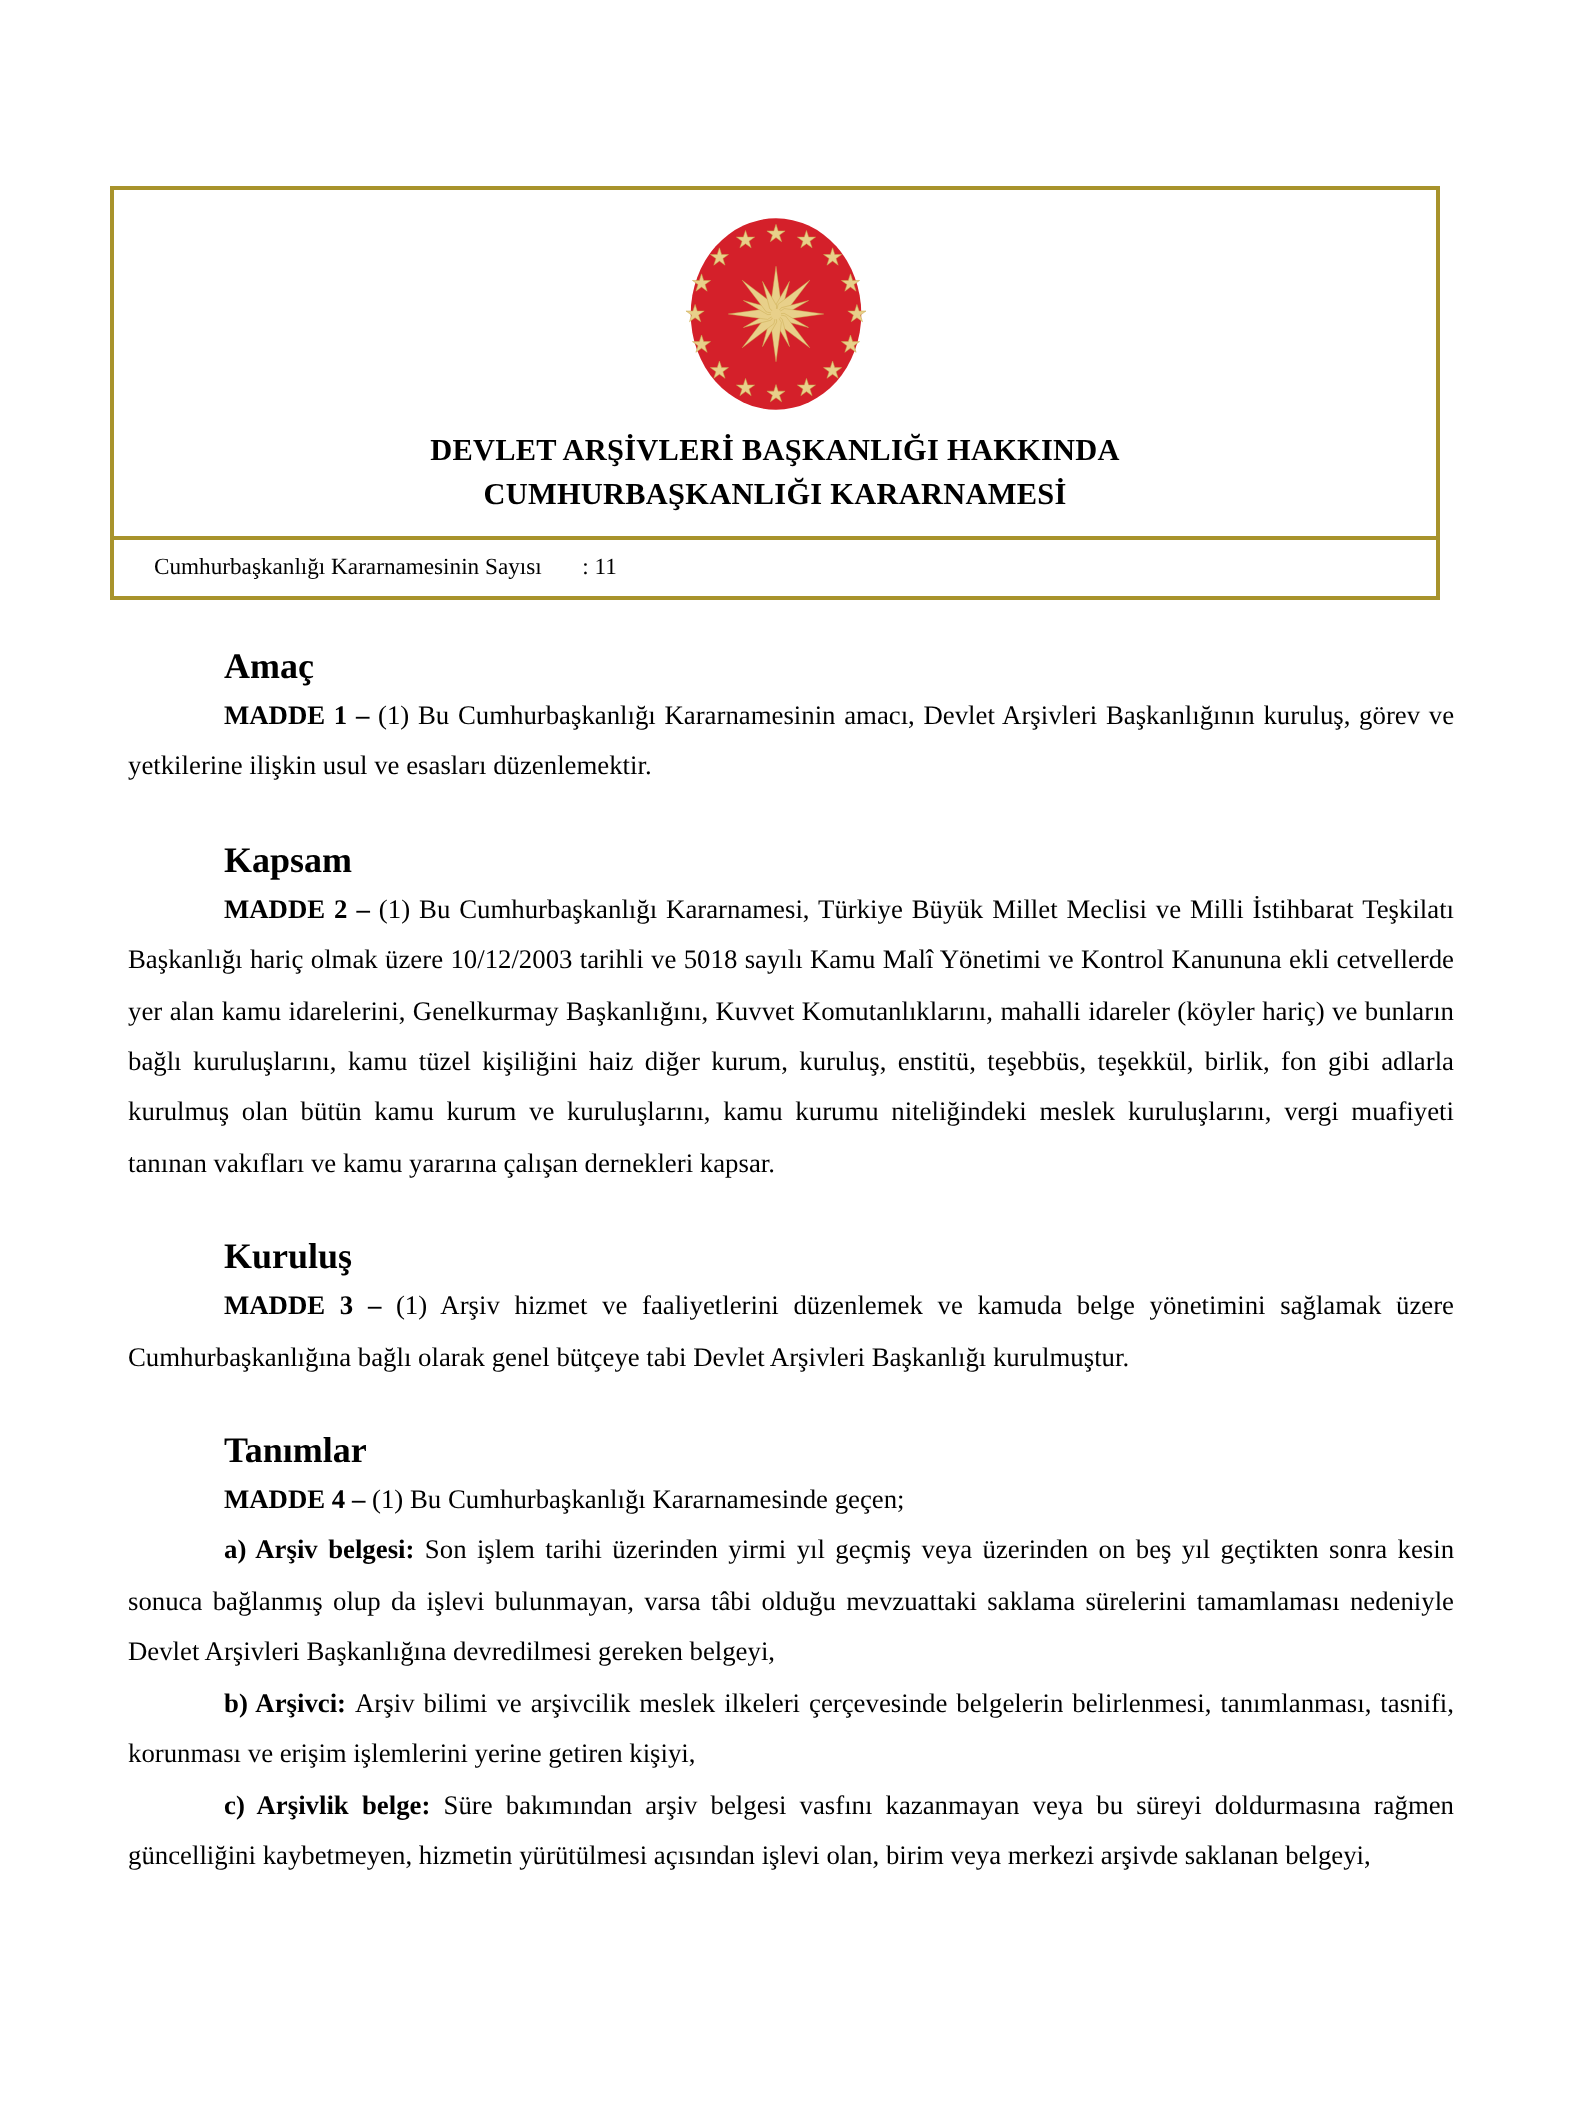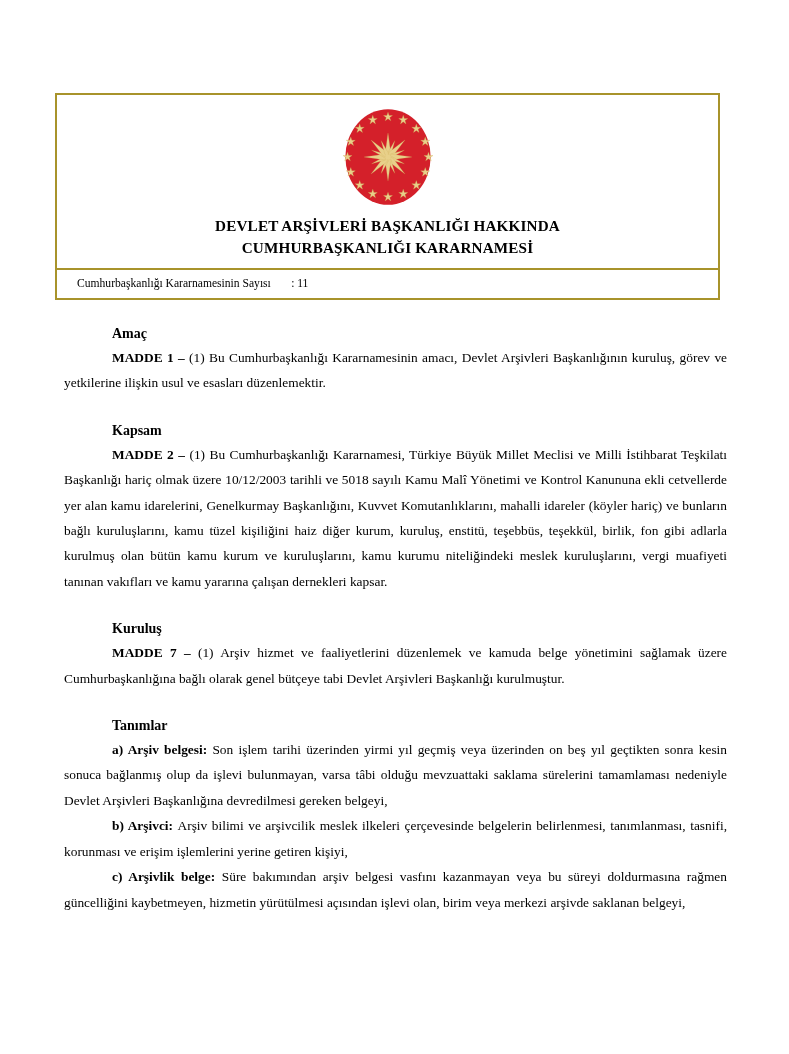--- a/index.html
+++ b/index.html
@@ -80,21 +80,21 @@
   
   .body-area {
     position: absolute;
     left: 64px;
     top: 322px;
     width: 663px;
   }
 
   .heading {
     font-weight: bold;
-    font-size: 14px;
+    font-size: 18px;
     line-height: 23px;
     margin: 0;
     padding-left: 48px;
   }
 
   p.para {
     margin: 0;
     font-size: 13.4px;
     line-height: 25.4px;
     text-align: justify;
@@ -216,25 +216,26 @@
     <p class="para"><span class="b">MADDE 1</span><span class="b"> – </span><span>(1) </span><span>Bu Cumhurbaşkanlığı Kararnamesinin amacı, Devlet Arşivleri Başkanlığının kuruluş, görev ve yetkilerine ilişkin usul ve esasları düzenlemektir.</span></p>
 
     <p class="spacer-md"></p>
 
     <div class="heading">Kapsam</div>
     <p class="para"><span class="b">MADDE 2</span><span class="b"> – </span><span>(1) </span><span>Bu Cumhurbaşkanlığı Kararnamesi, Türkiye Büyük Millet Meclisi ve Milli İstihbarat Teşkilatı Başkanlığı hariç olmak üzere 10/12/2003 tarihli ve 5018 sayılı Kamu Malî Yönetimi ve Kontrol Kanununa ekli cetvellerde yer alan kamu idarelerini, Genelkurmay Başkanlığını, Kuvvet Komutanlıklarını, mahalli idareler (köyler hariç) ve bunların bağlı kuruluşlarını, kamu tüzel kişiliğini haiz diğer kurum, kuruluş, enstitü, teşebbüs, teşekkül, birlik, fon gibi adlarla kurulmuş olan bütün kamu kurum ve kuruluşlarını, kamu kurumu niteliğindeki meslek kuruluşlarını, vergi muafiyeti tanınan vakıfları ve kamu yararına çalışan dernekleri kapsar.</span></p>
 
     <p class="spacer-md"></p>
 
     <div class="heading">Kuruluş</div>
-    <p class="para"><span class="b">MADDE 7</span><span class="b"> – </span><span>(1) </span><span>Arşiv hizmet ve faaliyetlerini düzenlemek ve kamuda belge yönetimini sağlamak üzere Cumhurbaşkanlığına bağlı olarak genel bütçeye tabi Devlet Arşivleri Başkanlığı kurulmuştur.</span></p>
+    <p class="para"><span class="b">MADDE 3</span><span class="b"> – </span><span>(1) </span><span>Arşiv hizmet ve faaliyetlerini düzenlemek ve kamuda belge yönetimini sağlamak üzere Cumhurbaşkanlığına bağlı olarak genel bütçeye tabi Devlet Arşivleri Başkanlığı kurulmuştur.</span></p>
 
     <p class="spacer-md"></p>
 
     <div class="heading">Tanımlar</div>
+    <p class="para nojust"><span class="b">MADDE 4</span><span class="b"> – </span><span>(1) </span><span>Bu Cumhurbaşkanlığı Kararnamesinde geçen;</span></p>
 
     <p class="para"><span class="b">a) </span><span class="b">Arşiv belgesi: </span><span>Son işlem tarihi üzerinden yirmi yıl geçmiş veya üzerinden on beş yıl geçtikten sonra kesin sonuca bağlanmış olup da işlevi bulunmayan, varsa tâbi olduğu mevzuattaki saklama sürelerini tamamlaması nedeniyle Devlet Arşivleri Başkanlığına devredilmesi gereken belgeyi,</span></p>
 
     <p class="para"><span class="b">b) </span><span class="b">Arşivci: </span><span>Arşiv bilimi ve arşivcilik meslek ilkeleri çerçevesinde belgelerin belirlenmesi, tanımlanması, tasnifi, korunması ve erişim işlemlerini yerine getiren kişiyi,</span></p>
 
     <p class="para"><span class="b">c) </span><span class="b">Arşivlik belge: </span><span>Süre bakımından arşiv belgesi vasfını kazanmayan veya bu süreyi doldurmasına rağmen güncelliğini kaybetmeyen, hizmetin yürütülmesi açısından işlevi olan, birim veya merkezi arşivde saklanan belgeyi,</span></p>
 
   </div>
 </div>
 

